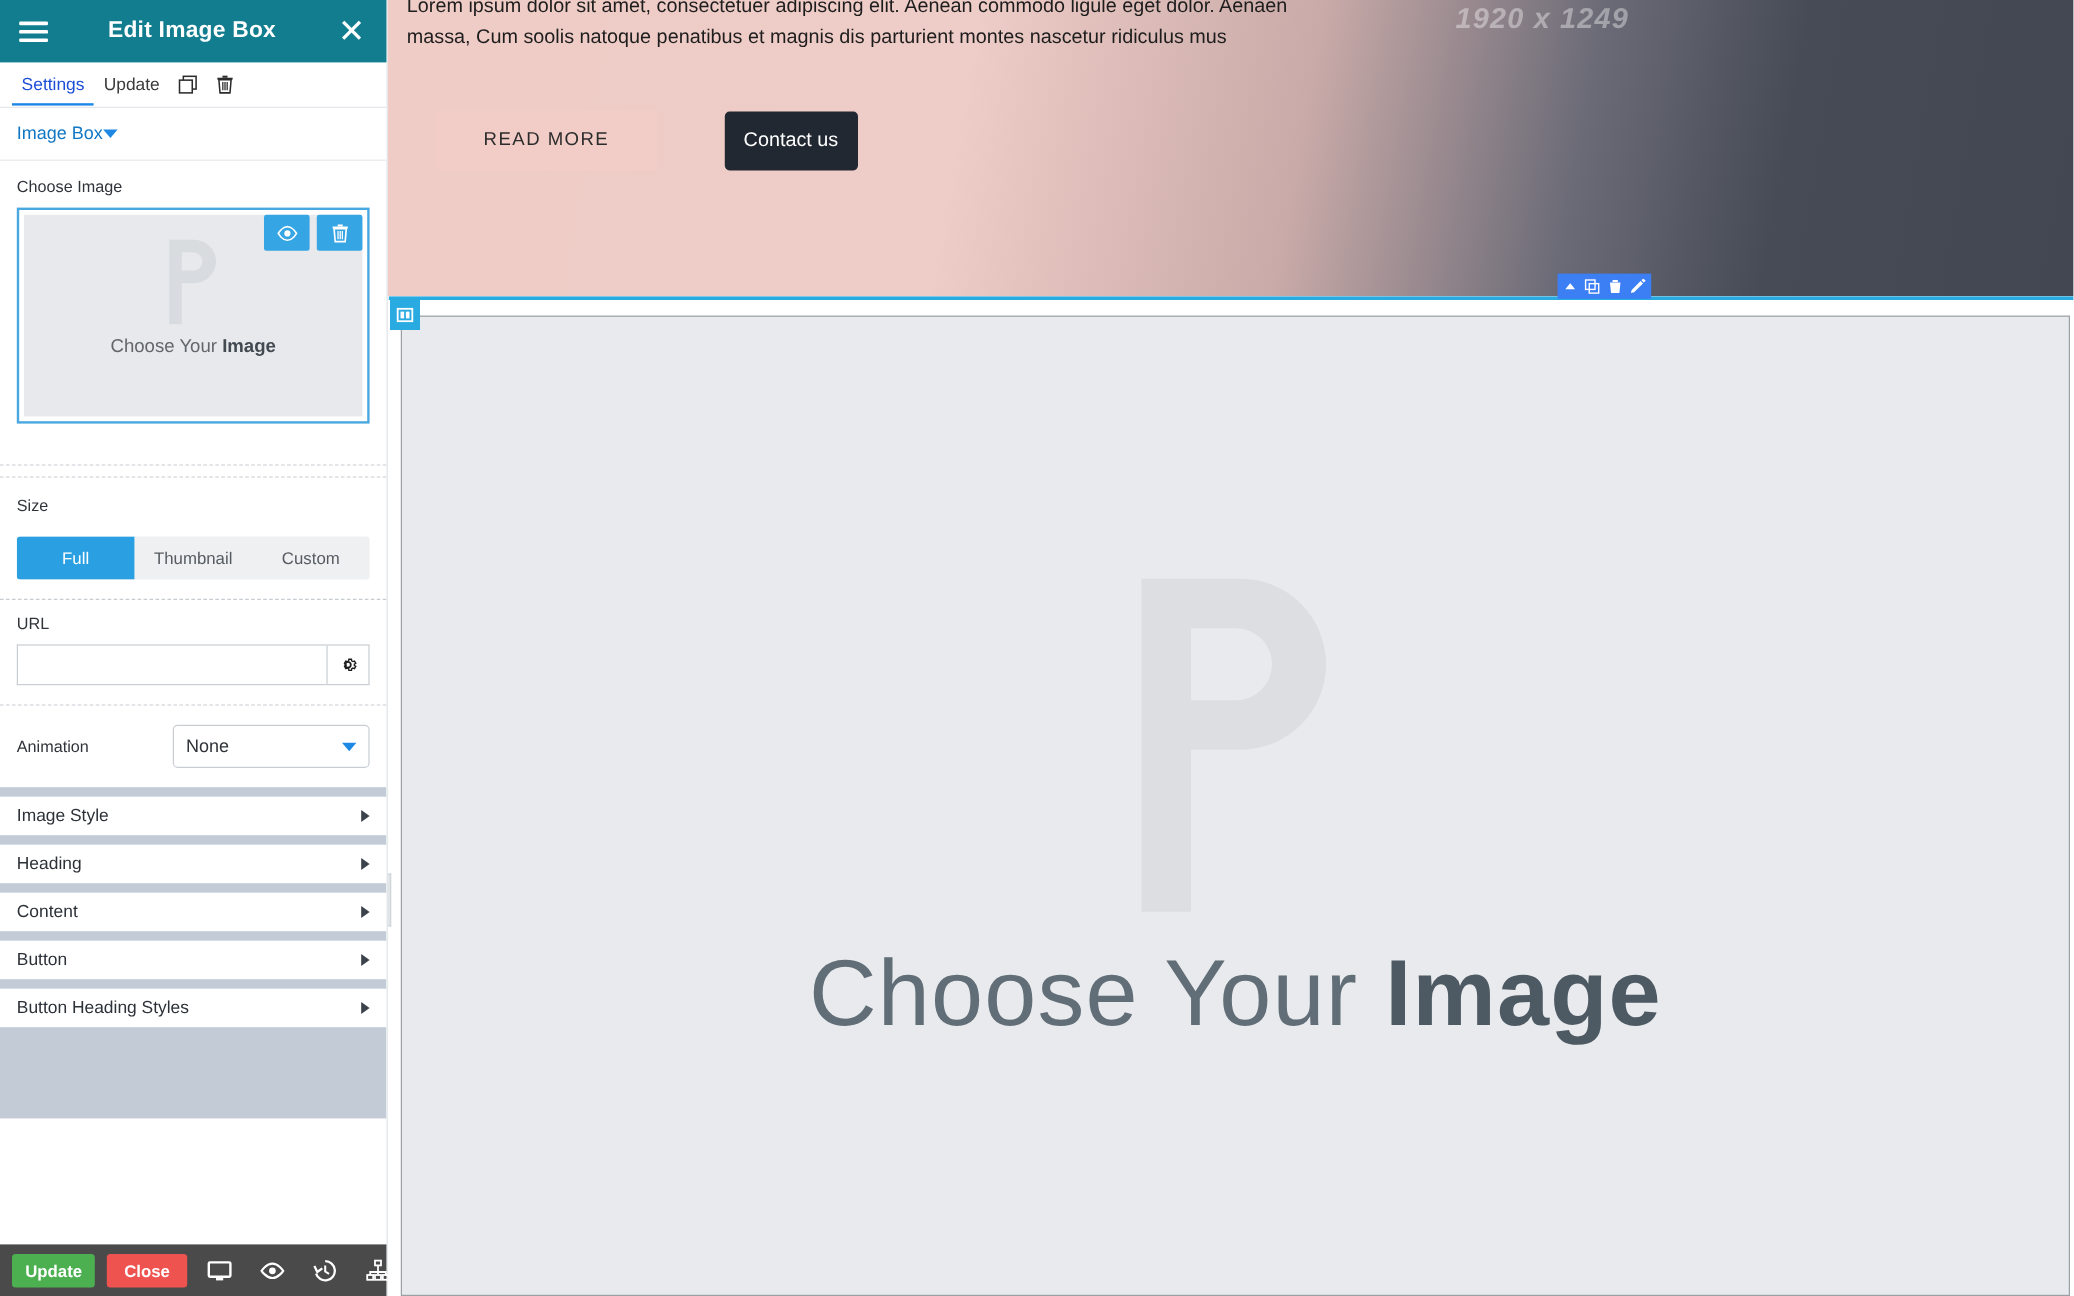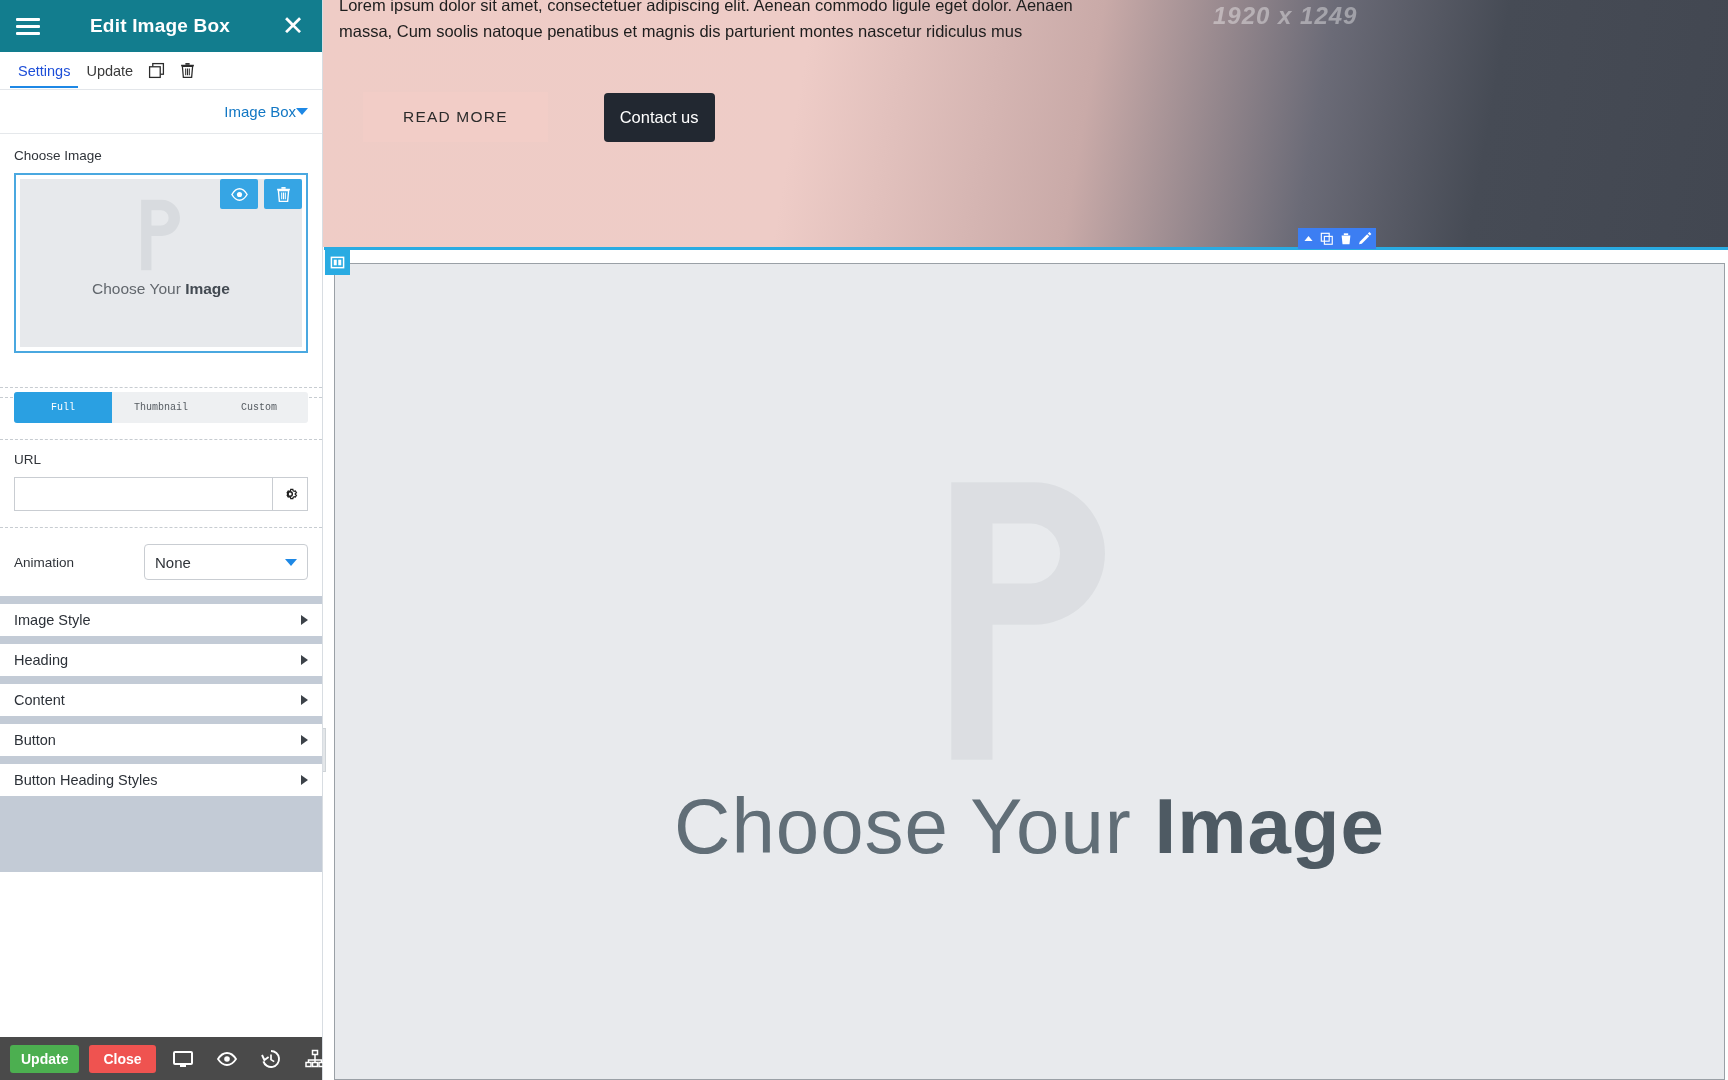--- a/index.html
+++ b/index.html
@@ -49,21 +49,21 @@
   .ptab.active::after {
     content:""; position:absolute; left:0; right:0; bottom:-1px;
     height: 2px; background: #1e88e5;
   }
   .tab-icon { padding: 6px 7px; cursor: pointer; color:#2b2b2b; display:flex; align-items:center; }
 
   .panel-body { flex: 1 1 auto; overflow: hidden; background:#fff; }
 
   .section-head {
     height: 44px; display: flex; align-items: center;
-    justify-content: flex-end;
+    justify-content: flex-start;
     padding: 0 14px; border-bottom: 1px solid #e5e8eb;
     background: #fff; cursor: pointer;
   }
   .section-head .lbl { color: #1277c4; font-size: 15px; }
   .caret-down {
     width: 0; height: 0;
     border-left: 6px solid transparent; border-right: 6px solid transparent;
     border-top: 7px solid #1e88e5;
   }
 
@@ -89,22 +89,22 @@
     border-radius: 2px;
   }
 
   .dashed-sep { border-top: 1px dashed #c7ccd1; margin: 18px 0 0 0; }
 
   .seg-group {
     display:flex; margin: 0 14px; border-radius: 3px; overflow:hidden;
     background:#eef0f2;
   }
   .seg {
-    flex:1; text-align:center; font-size: 10px; padding: 10px 0;
-    color:#555b61; cursor:pointer;font-family:Liberation Mono, monospace;
+    flex:1; text-align:center; font-size: 14px; padding: 10px 0;
+    color:#555b61; cursor:pointer;
   }
   .seg.active { background:#2aa0e2; color:#fff; }
 
   .url-row { display:flex; margin: 0 14px; }
   .url-input {
     flex:1; height: 34px; border:1px solid #c9cdd2; border-right:none;
     font-size: 14px; padding: 0 8px; outline:none; background:#fff;
     font-family: "Liberation Sans", sans-serif;
   }
   .url-gear {
@@ -346,20 +346,23 @@
               <path d="M18 6 h44 a38 38 0 0 1 0 76 h-22 v72 h-22 z M40 28 v32 h20 a16 16 0 0 0 0 -32 z" fill="#cdd1d5"></path>
             </svg>
           </div>
           <div class="image-caption"><span>Choose  Your </span><b>Image</b></div>
         </div>
       </div>
 
       <div class="dashed-sep" style="margin-top:34px"></div>
       <div class="dashed-sep" style="margin-top:9px"></div>
 
+      <div class="field" style="padding-top:16px;padding-bottom:12px">
+        <div class="field-label" style="margin-bottom:12px;padding-left:0">Size</div>
+      </div>
       <div class="seg-group" style="margin-top:-6px">
         <div class="seg active">Full</div>
         <div class="seg">Thumbnail</div>
         <div class="seg">Custom</div>
       </div>
 
       <div class="dashed-sep" style="margin-top:16px"></div>
 
       <div class="field" style="padding-top:12px;padding-bottom:8px">
         <div class="field-label" style="margin-bottom:10px">URL</div>

